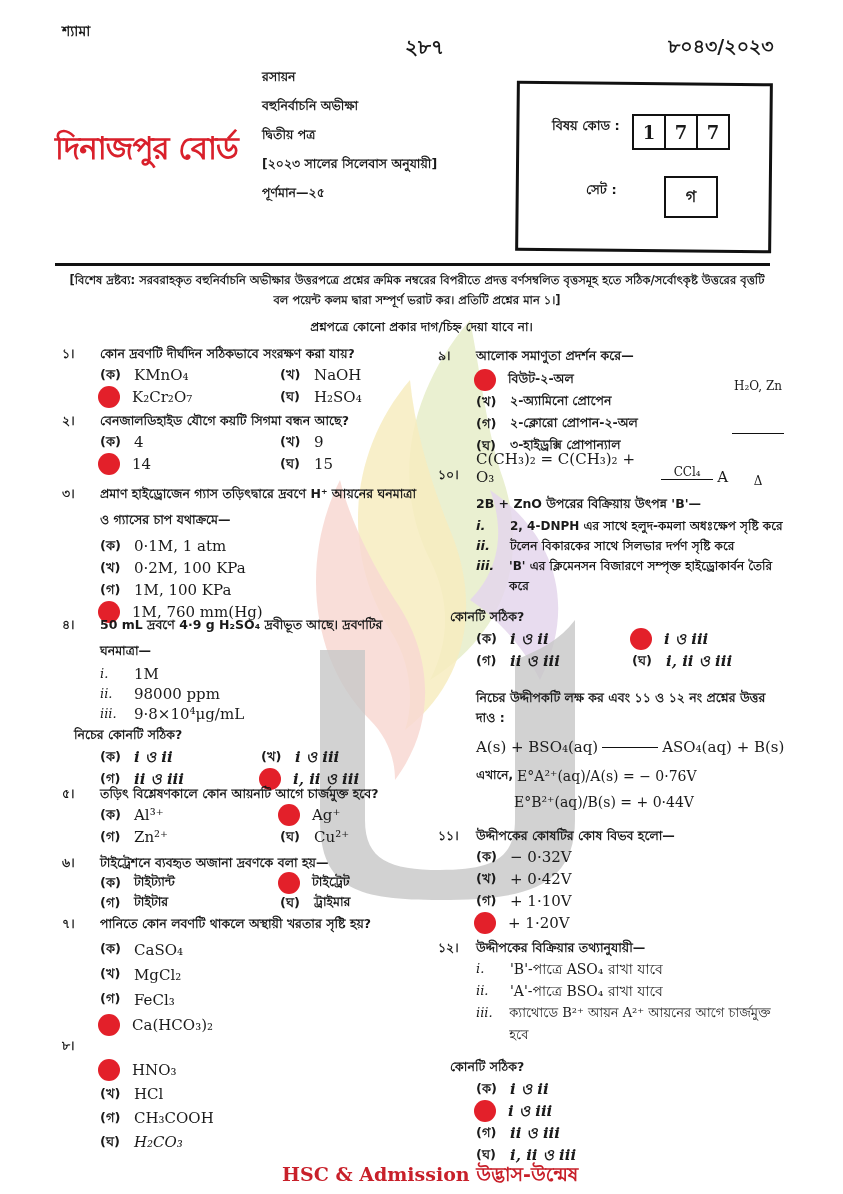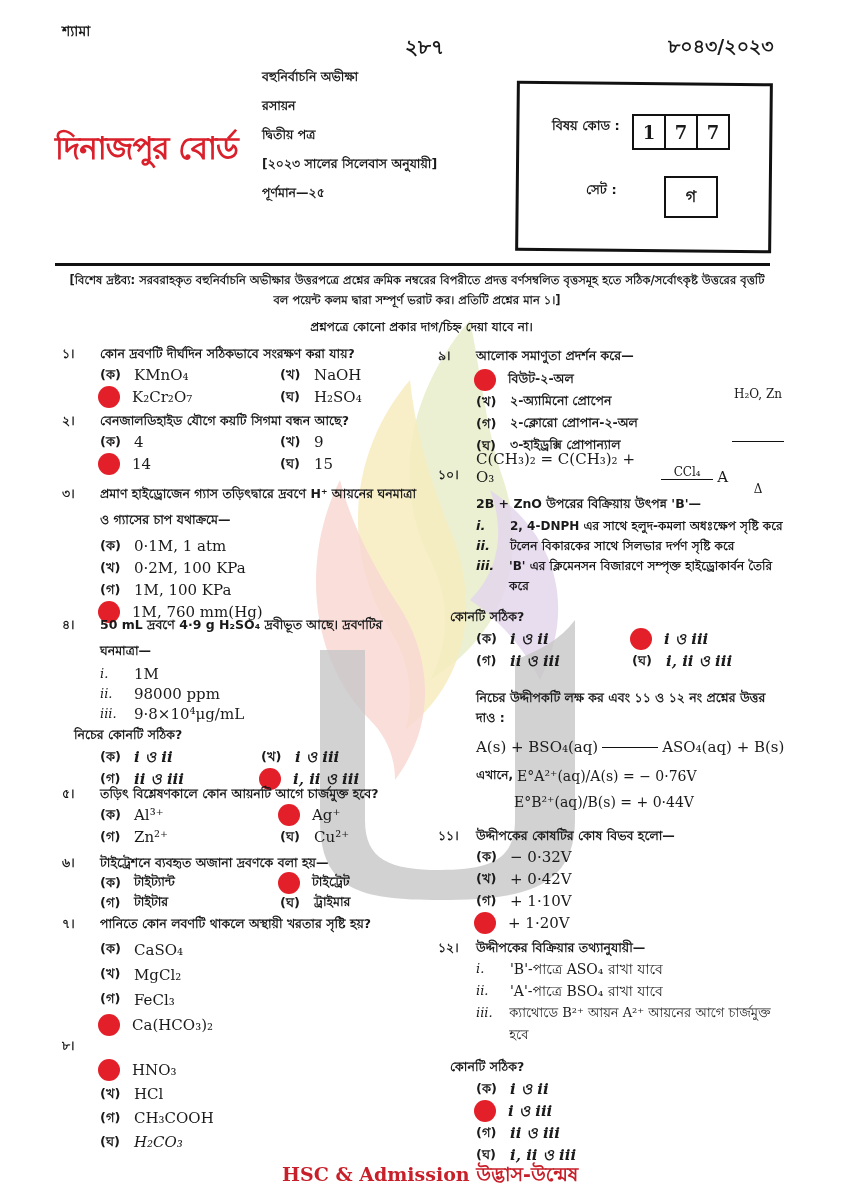--- a/index.html
+++ b/index.html
@@ -62,22 +62,22 @@
   <path d="M190,190 C250,230 280,300 240,380 C225,350 200,320 170,300 C200,270 205,230 190,190Z" fill="#e4d6ec" opacity="0.85"></path>
   <path d="M20,350 L65,350 L65,520 C65,560 90,570 140,570 C190,570 215,560 215,520 L215,360 C240,350 260,340 275,320 L275,520 C275,590 220,600 140,600 C60,600 20,590 20,520 Z" fill="#c7c7c7" opacity="0.8"></path>
 </svg>
 
 <div class="abs bn hdr-left">শ্যামা</div>
 <div class="abs bn hdr-mid">২৮৭</div>
 <div class="abs bn hdr-right">৮০৪৩/২০২৩</div>
 <div class="abs board">দিনাজপুর বোর্ড</div>
 
 <div class="abs bn meta">
+  <div>রসায়ন</div>
   <div>বহুনির্বাচনি অভীক্ষা</div>
-  <div>রসায়ন</div>
   <div>দ্বিতীয় পত্র</div>
   <div>[২০২৩ সালের সিলেবাস অনুযায়ী]</div>
   <div>পূর্ণমান—২৫</div>
 </div>
 
 <div class="abs codebox"></div>
 <div class="abs bn code-label">বিষয় কোড :</div>
 <div class="abs code-cells">
   <div class="code-cell">1</div>
   <div class="code-cell">7</div>
@@ -381,21 +381,21 @@
 
 <div class="q" style="left:438px; top:458px; width:350px;">
   <div style="display:flex; align-items:flex-end; height:28px;">
     <span class="qnum bn" style="font-size:12.5px">১০।</span>
     <span class="eq">C(CH₃)₂ = C(CH₃)₂ + O₃</span>
     <span style="display:inline-flex; flex-direction:column; align-items:center; margin:0 4px; font-size:12px;">
       <span>CCl₄</span>
       <span style="display:block; width:52px; border-top:1.5px solid #111; position:relative; margin-bottom:6px;"></span>
     </span>
     <span class="eq">A</span>
-    <span style="display:inline-flex; flex-direction:column; align-items:center; margin:0 4px; font-size:12px; position:relative; top:10px;gap:40px;">
+    <span style="display:inline-flex; flex-direction:column; align-items:center; margin:0 4px; font-size:12px; position:relative; top:2px;gap:40px;">
       <span>H₂O, Zn</span>
       <span style="display:block; width:52px; border-top:1.5px solid #111;"></span>
       <span>Δ</span>
     </span>
   </div>
   <div class="bn" style="margin-left:38px; font-size:12.5px; line-height:24px; margin-top:6px;">2B + ZnO উপরের বিক্রিয়ায় উৎপন্ন 'B'—</div>
   <div class="stmt bn" style="font-size:12px;">
       <span class="roman">i.</span>
       <span>2, 4-DNPH এর সাথে হলুদ-কমলা অধঃক্ষেপ সৃষ্টি করে</span>
     </div>

